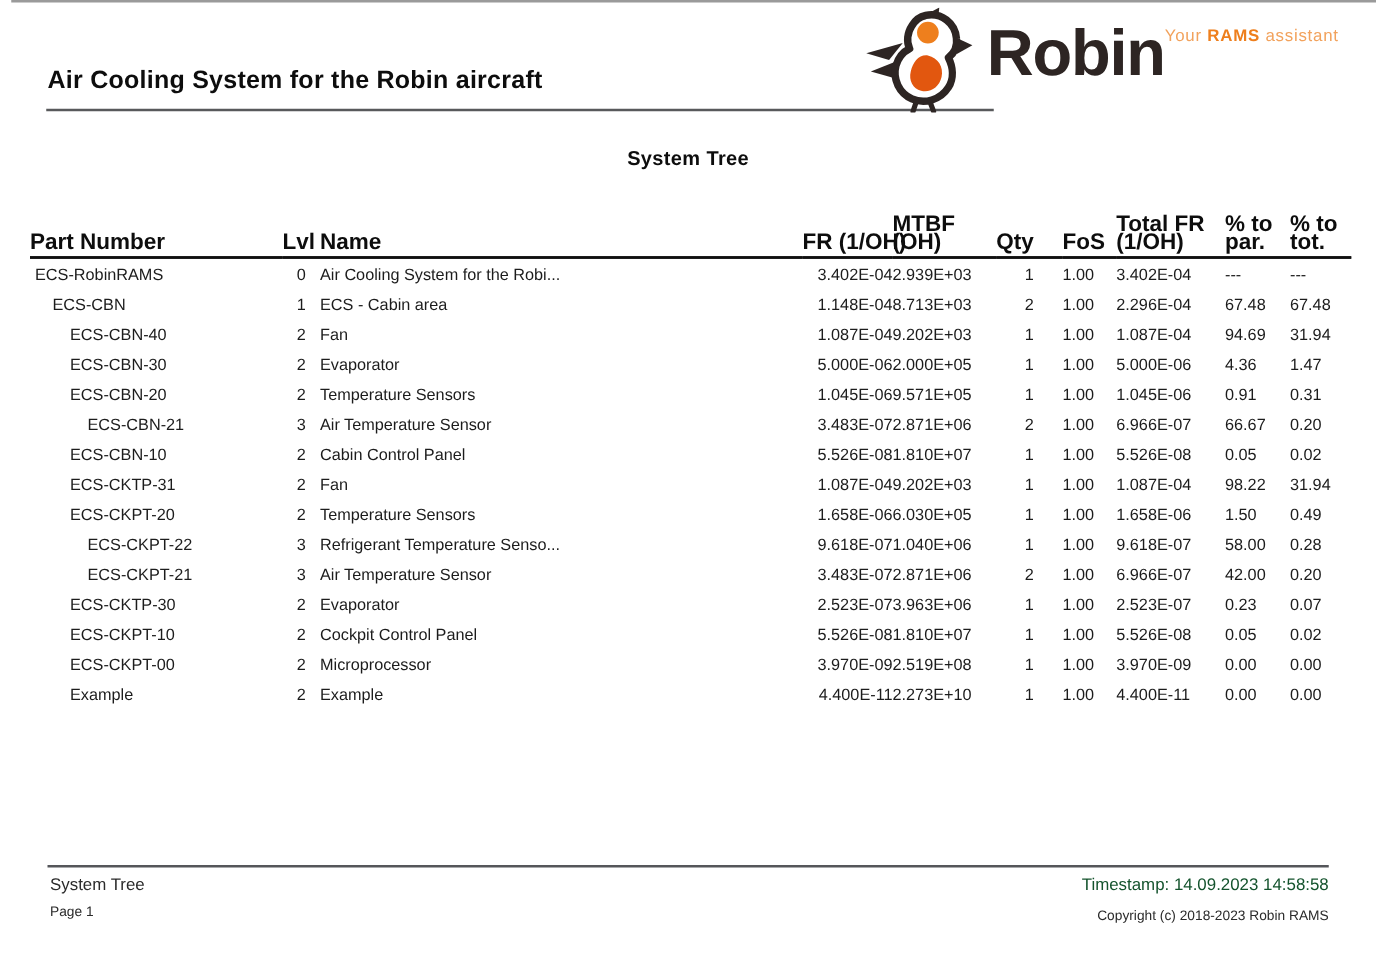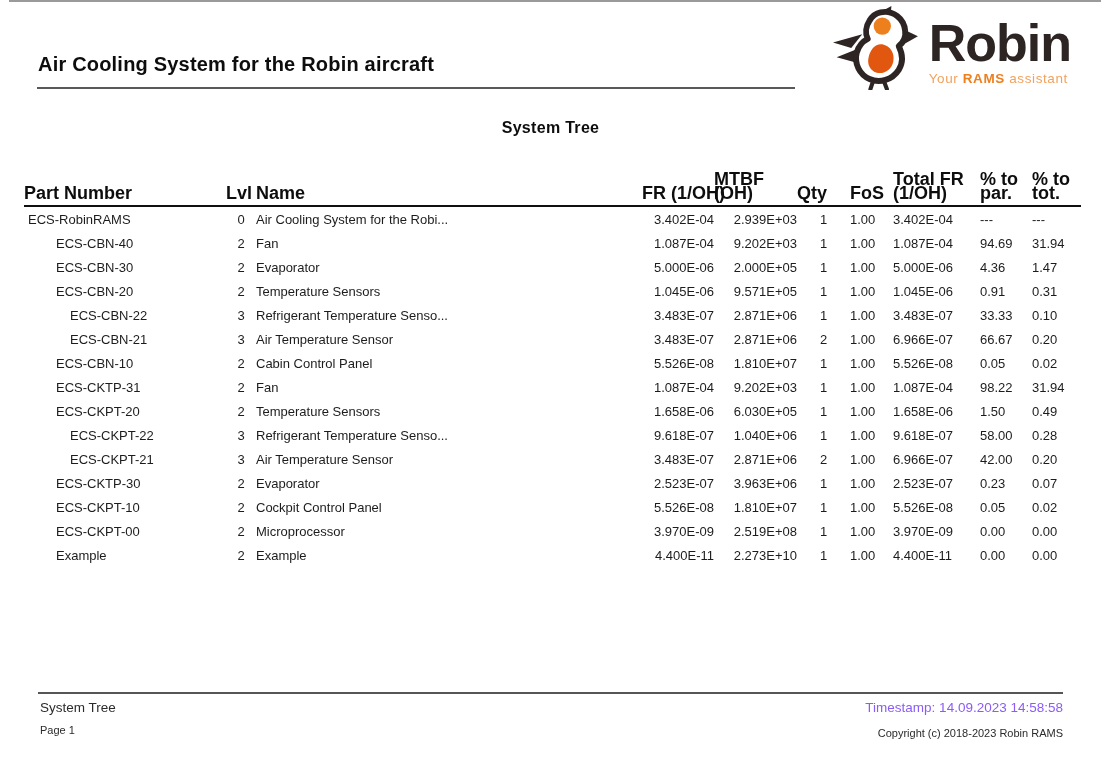--- a/index.html
+++ b/index.html
@@ -20,48 +20,48 @@
   .title-rule{position:absolute;left:37px;top:87px;width:758px;height:2px;background:#58595b;}
 
   
   .logo{position:absolute;top:6px;right:30px;display:flex;align-items:flex-start;gap:8px;}
   .logo svg{display:block;}
   .bird-dark{fill:var(--logo-dark);}
   .bird-outline{fill:#ffffff;stroke:var(--logo-dark);stroke-width:6.5;stroke-linejoin:round;}
   .bird-dot{fill:var(--logo-orange);}
   .bird-belly{fill:var(--logo-belly);}
   .bird-legs{stroke:var(--logo-dark);stroke-width:4.5;stroke-linecap:round;fill:none;}
-  .logo-text{display:flex;flex-direction:column;align-items:flex-start;padding-top:12px;}
+  .logo-text{display:flex;flex-direction:row;align-items:flex-start;padding-top:12px;}
   .brand{font-size:52px;line-height:50px;font-weight:bold;letter-spacing:-1px;color:var(--logo-dark);}
   .tagline{margin-top:3px;font-size:13.5px;letter-spacing:.6px;color:var(--logo-light-orange);white-space:nowrap;}
   .tagline b{color:var(--logo-orange);font-weight:bold;}
 
   
   .section-title{position:absolute;left:0;right:0;top:119px;margin:0;text-align:center;font-size:16px;font-weight:bold;color:#0d0d0d;letter-spacing:.3px;}
 
   
   table.tree{position:absolute;left:24px;top:172px;width:1057px;border-collapse:collapse;table-layout:fixed;}
   table.tree th{vertical-align:bottom;font-size:18px;line-height:14px;font-weight:bold;color:#0d0d0d;padding:0 0 5px 0;border-bottom:2px solid #101010;text-align:left;white-space:nowrap;}
   table.tree td{height:24px;font-size:13px;color:var(--ink);padding:0;white-space:nowrap;overflow:hidden;}
   .c-part{width:202px;}  .th-part{padding-left:4px;}
   .c-lvl{width:30px;}    .th-lvl{padding-left:2px;}  .td-lvl{text-align:center;}
   .c-name{width:386px;}  .th-name{padding-left:12px;} .td-name{padding-left:12px;}
   .c-fr{width:72px;}     .th-fr{text-align:right;padding-right:2px;} .td-fr{text-align:right;padding-right:2px;}
-  .c-mtbf{width:83px;}   .th-mtbf{padding-left:17px;} .td-mtbf{text-align:right;padding-right:2px;}
+  .c-mtbf{width:83px;}   .th-mtbf{padding-left:17px;} .td-mtbf{padding-right:2px;}
   .c-qty{width:53px;}    .th-qty{text-align:center;}  .td-qty{text-align:center;}
   .c-fos{width:43px;}    .th-fos{padding-left:7px;}   .td-fos{padding-left:7px;}
   .c-total{width:87px;}  .th-total{padding-left:9px;} .td-total{padding-left:9px;}
   .c-pctpar{width:52px;} .th-pctpar{padding-left:4px;}.td-pctpar{padding-left:4px;}
   .c-pcttot{width:49px;} .th-pcttot{padding-left:4px;}.td-pcttot{padding-left:4px;}
 
   
   .footer-rule{position:absolute;left:38px;top:692px;width:1025px;height:2px;background:#55565a;}
   .f-left1{position:absolute;left:40px;top:700px;font-size:13.5px;color:#2b2b2b;}
   .f-left2{position:absolute;left:40px;top:724px;font-size:11px;color:#2b2b2b;}
-  .f-right1{position:absolute;right:38px;top:700px;font-size:13.5px;color:#8b5cf6;}
+  .f-right1{position:absolute;right:38px;top:700px;font-size:13.5px;color:#14532d;}
   .f-right2{position:absolute;right:38px;top:727px;font-size:11px;color:#2b2b2b;}
 </style>
 </head>
 <body>
 
 <div class="sheet">
 
   <div class="top-edge"></div>
 
   <h1 class="page-title">Air Cooling System for the Robin aircraft</h1>
@@ -144,20 +144,32 @@
           <td class="td-name">Air Cooling System for the Robi...</td>
           <td class="td-fr">3.402E-04</td>
           <td class="td-mtbf">2.939E+03</td>
           <td class="td-qty">1</td>
           <td class="td-fos">1.00</td>
           <td class="td-total">3.402E-04</td>
           <td class="td-pctpar">---</td>
           <td class="td-pcttot">---</td>
         </tr>
         <tr>
+          <td class="td-part" style="padding-left: 18px;">ECS-CBN</td>
+          <td class="td-lvl">1</td>
+          <td class="td-name">ECS - Cabin area</td>
+          <td class="td-fr">1.148E-04</td>
+          <td class="td-mtbf">8.713E+03</td>
+          <td class="td-qty">2</td>
+          <td class="td-fos">1.00</td>
+          <td class="td-total">2.296E-04</td>
+          <td class="td-pctpar">67.48</td>
+          <td class="td-pcttot">67.48</td>
+        </tr>
+        <tr>
           <td class="td-part" style="padding-left: 32px;">ECS-CBN-40</td>
           <td class="td-lvl">2</td>
           <td class="td-name">Fan</td>
           <td class="td-fr">1.087E-04</td>
           <td class="td-mtbf">9.202E+03</td>
           <td class="td-qty">1</td>
           <td class="td-fos">1.00</td>
           <td class="td-total">1.087E-04</td>
           <td class="td-pctpar">94.69</td>
           <td class="td-pcttot">31.94</td>
@@ -178,32 +190,20 @@
           <td class="td-part" style="padding-left: 32px;">ECS-CBN-20</td>
           <td class="td-lvl">2</td>
           <td class="td-name">Temperature Sensors</td>
           <td class="td-fr">1.045E-06</td>
           <td class="td-mtbf">9.571E+05</td>
           <td class="td-qty">1</td>
           <td class="td-fos">1.00</td>
           <td class="td-total">1.045E-06</td>
           <td class="td-pctpar">0.91</td>
           <td class="td-pcttot">0.31</td>
-        </tr>
-        <tr>
-          <td class="td-part" style="padding-left: 46px;">ECS-CBN-22</td>
-          <td class="td-lvl">3</td>
-          <td class="td-name">Refrigerant Temperature Senso...</td>
-          <td class="td-fr">3.483E-07</td>
-          <td class="td-mtbf">2.871E+06</td>
-          <td class="td-qty">1</td>
-          <td class="td-fos">1.00</td>
-          <td class="td-total">3.483E-07</td>
-          <td class="td-pctpar">33.33</td>
-          <td class="td-pcttot">0.10</td>
         </tr>
         <tr>
           <td class="td-part" style="padding-left: 46px;">ECS-CBN-21</td>
           <td class="td-lvl">3</td>
           <td class="td-name">Air Temperature Sensor</td>
           <td class="td-fr">3.483E-07</td>
           <td class="td-mtbf">2.871E+06</td>
           <td class="td-qty">2</td>
           <td class="td-fos">1.00</td>
           <td class="td-total">6.966E-07</td>

